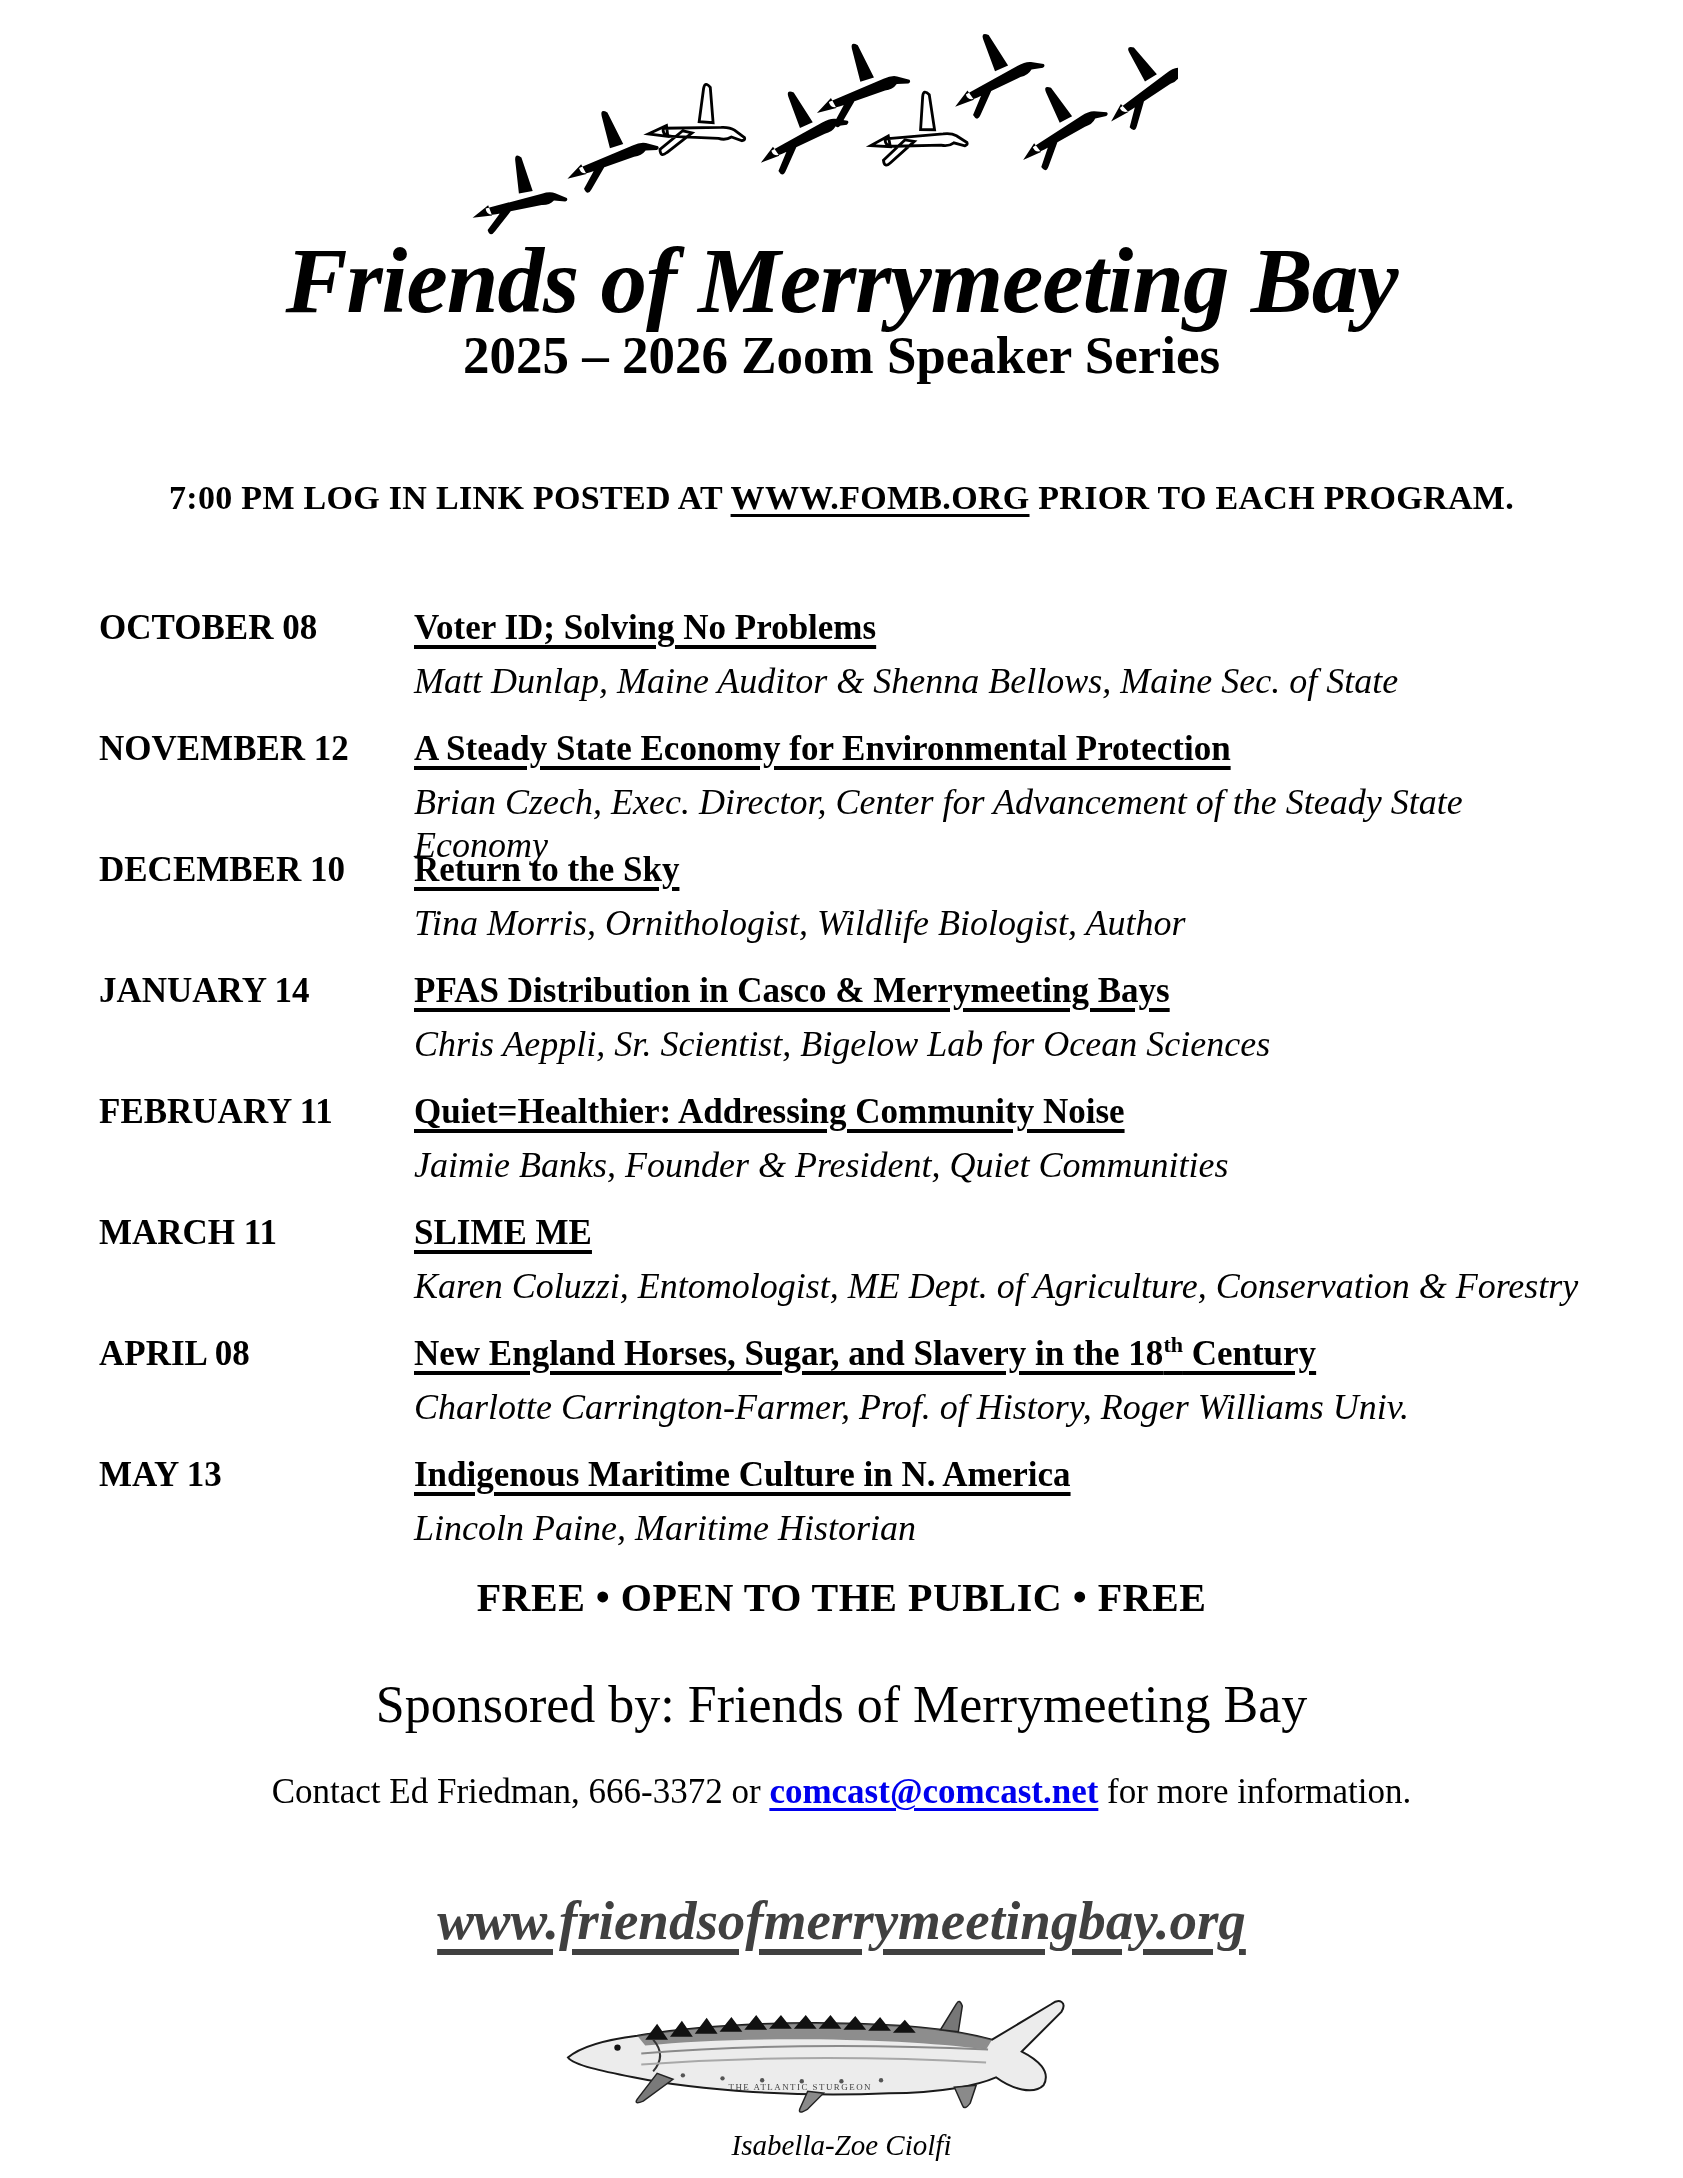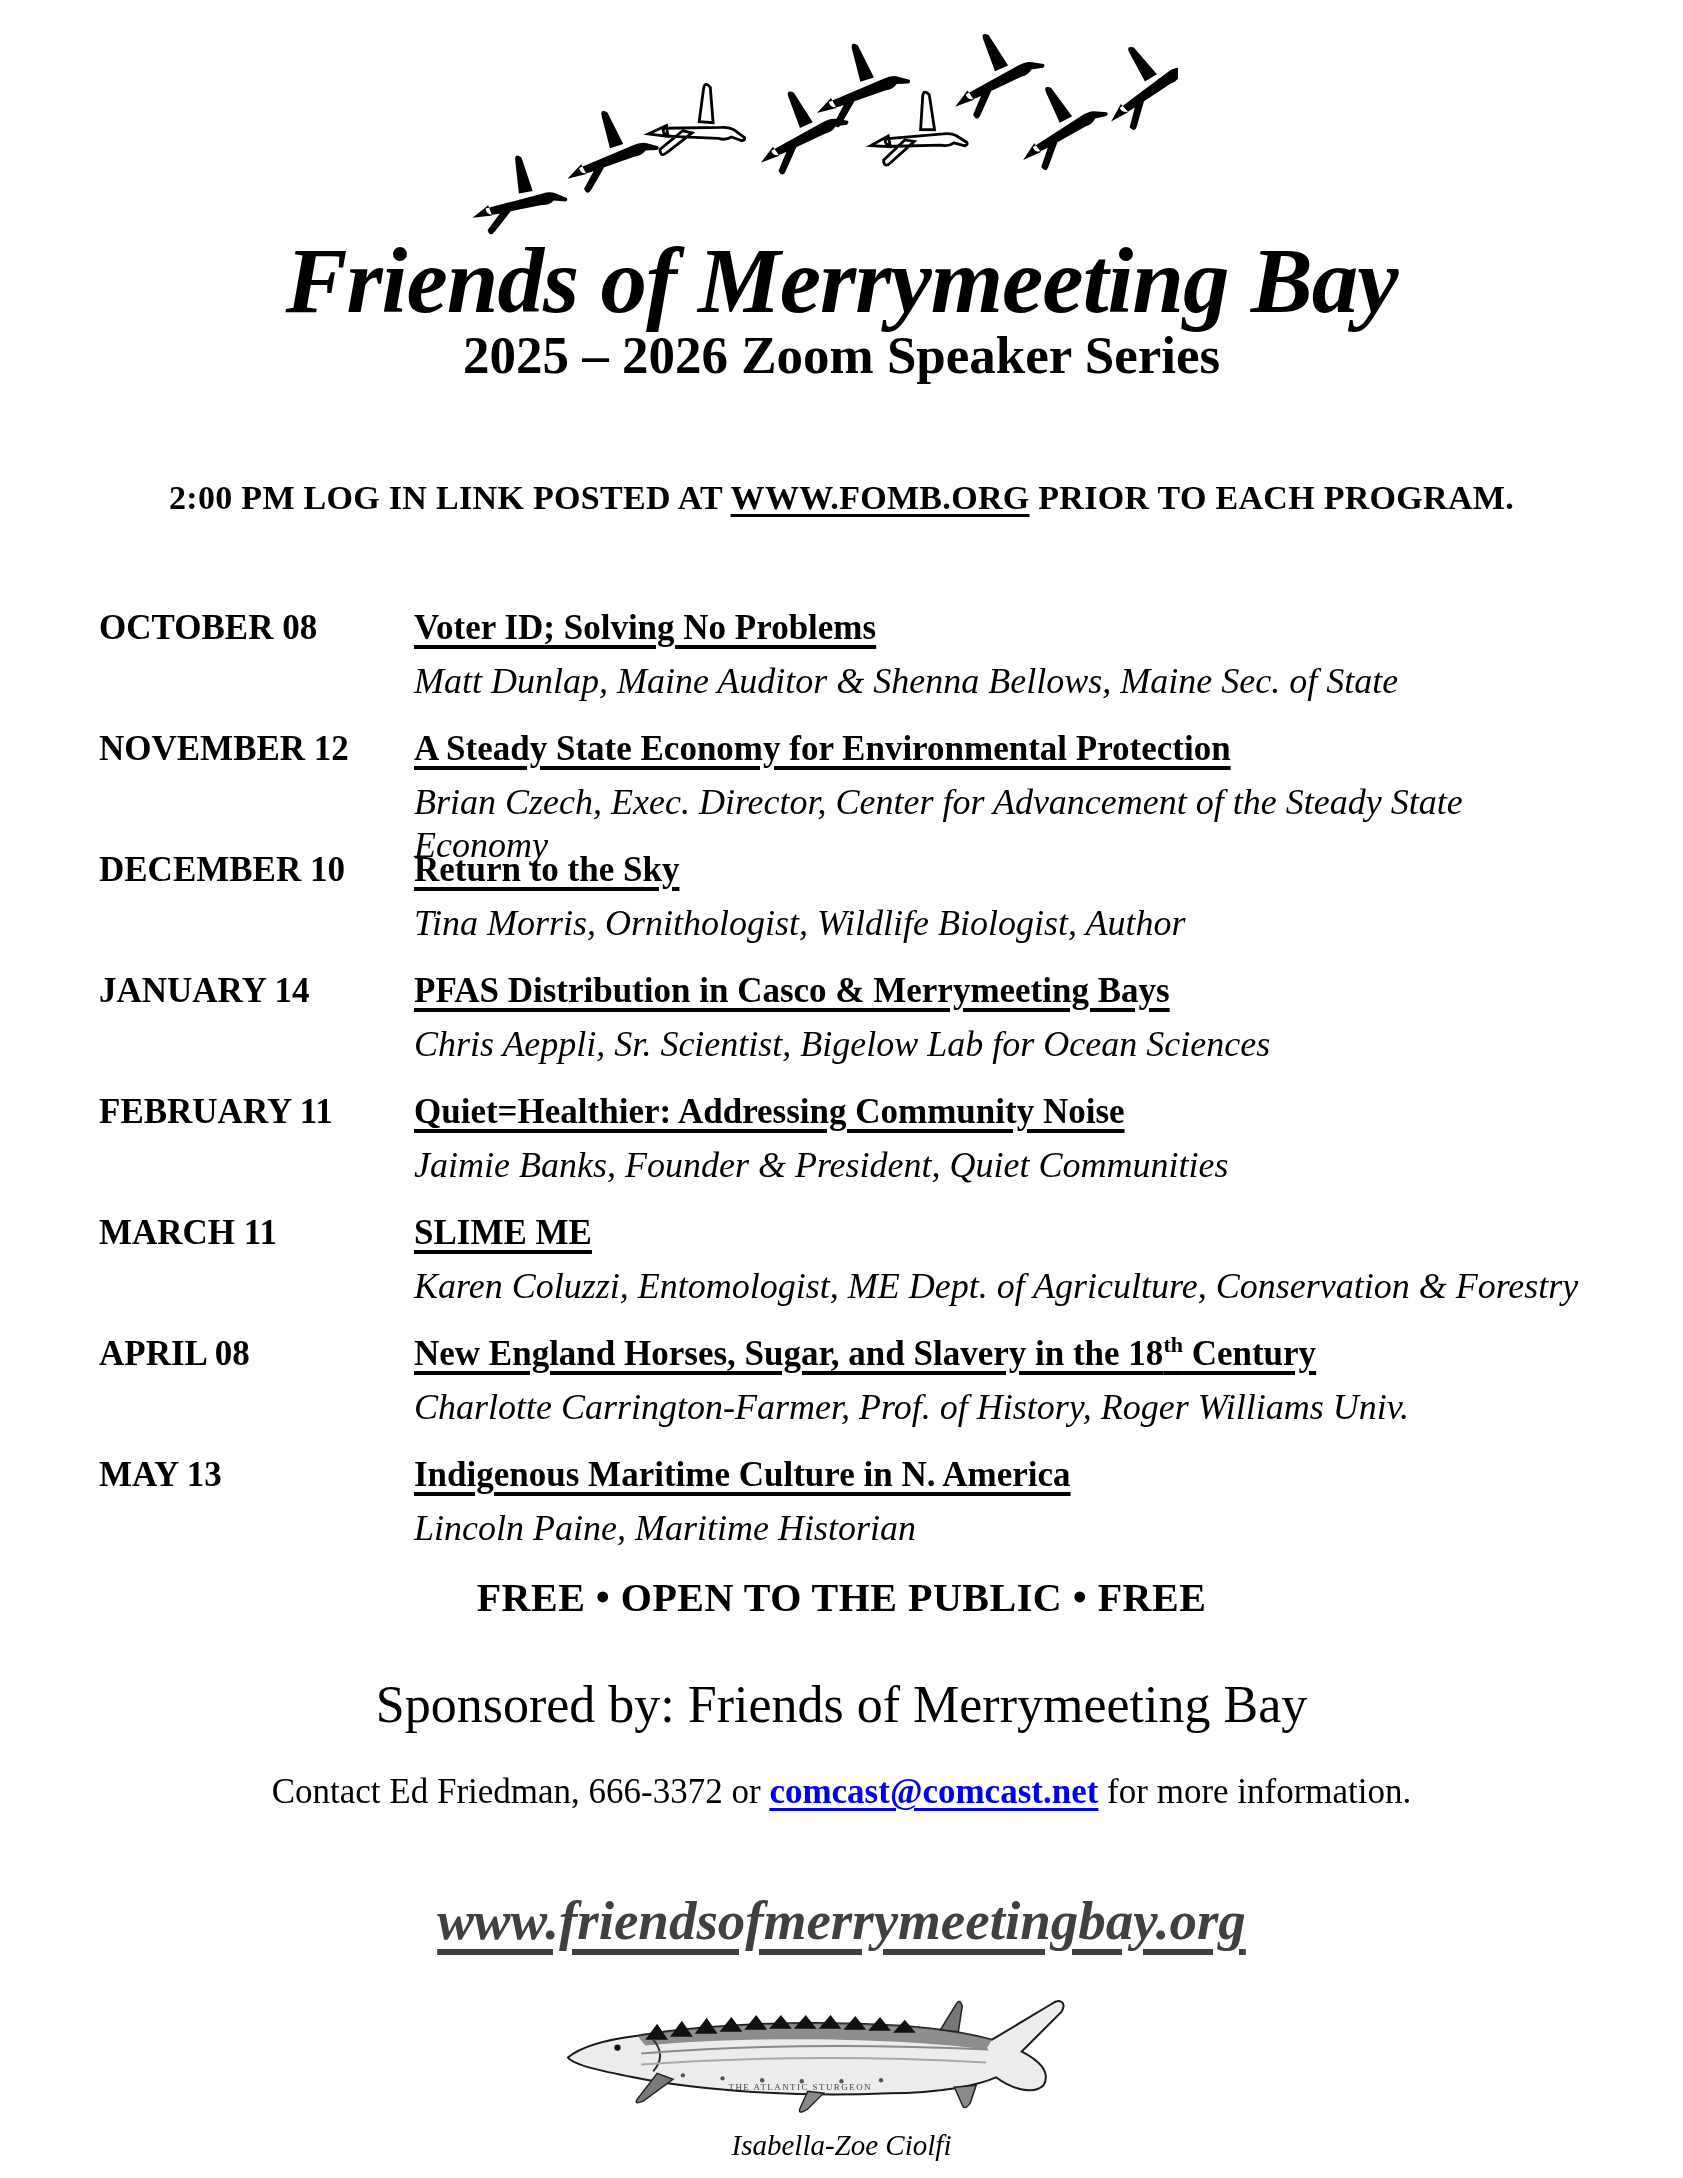--- a/index.html
+++ b/index.html
@@ -87,21 +87,21 @@
     <use href="#duck" class="duck-w" transform="translate(432,52) rotate(20) scale(0.95)"></use>
     <use href="#duck" class="duck-b" transform="translate(488,8) rotate(-4) scale(0.97)"></use>
     <use href="#duck" class="duck-b" transform="translate(552,64) rotate(-8) scale(0.95)"></use>
     <use href="#duck" class="duck-b" transform="translate(636,26) rotate(-12) scale(0.95)"></use>
   </svg>
 
   <div class="abs center page-title">Friends of Merrymeeting Bay</div>
   <div class="abs center series-subtitle">2025 – 2026 Zoom Speaker Series</div>
 
   <div class="abs center login-line">
-    <span>2:00 PM LOG IN LINK POSTED AT </span><span class="ulink">WWW.FOMB.ORG</span><span> PRIOR TO EACH PROGRAM</span><span>.</span>
+    <span>7:00 PM LOG IN LINK POSTED AT </span><span class="ulink">WWW.FOMB.ORG</span><span> PRIOR TO EACH PROGRAM</span><span>.</span>
   </div>
 
   <div class="abs schedule">
 
     <div class="srow">
       <div class="event-date">OCTOBER 08</div>
       <div>
         <div class="event-title">Voter ID; Solving No Problems</div>
         <div class="event-speaker">Matt Dunlap, Maine Auditor &amp; Shenna Bellows, Maine Sec. of State</div>
       </div>

